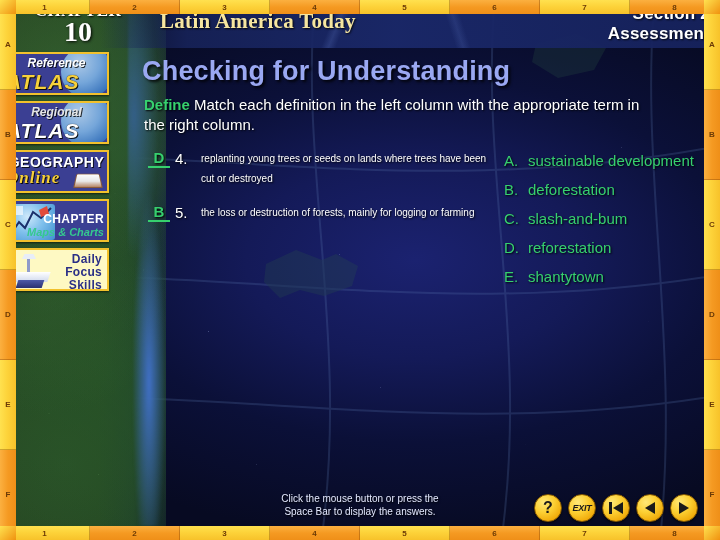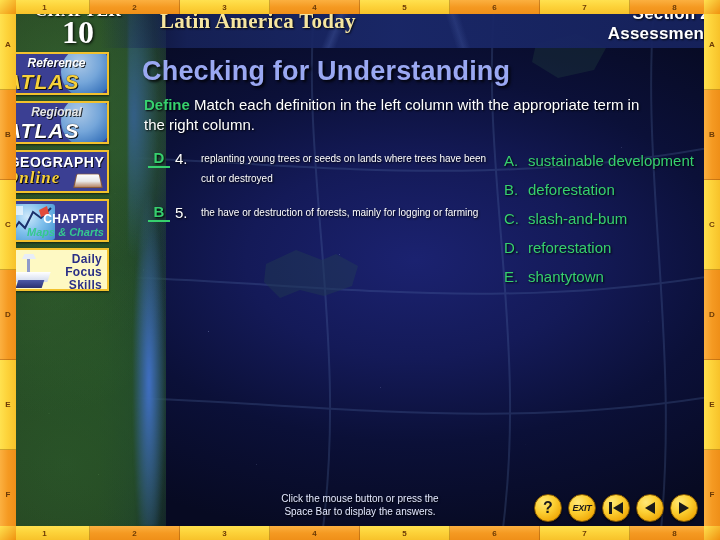--- a/index.html
+++ b/index.html
@@ -148,21 +148,21 @@
     text-align: center; z-index: 3;
   }
   .chapter-word {
     font-family: "Liberation Serif", serif;
     font-size: 17px; font-weight: bold; color: #ffffff;
     letter-spacing: .5px; line-height: 18px;
     text-shadow: 1px 1px 2px rgba(0,0,0,.95);
   }
   .chapter-num {
     font-family: "Liberation Serif", serif;
-    font-size: 32px; font-weight: bold; color: #ffffff;
+    font-size: 28px; font-weight: bold; color: #ffffff;
     line-height: 24px; text-shadow: 1px 1px 3px rgba(0,0,0,.95);
   }
 
   .book-title {
     position: absolute; top: 9px; left: 160px; z-index: 3;
     font-family: "Liberation Serif", serif;
     font-weight: bold;
     font-size: 21px; color: #f6e6a0;
     letter-spacing: .3px;
     text-shadow: 1px 1px 2px rgba(0,0,0,.9);
@@ -451,21 +451,21 @@
 
       <div class="qcol">
         <div class="qrow">
           <div class="qans">D</div>
           <div class="qnum">4.</div>
           <div class="qtext">replanting young trees or seeds on lands where trees have been cut or destroyed</div>
         </div>
         <div class="qrow">
           <div class="qans">B</div>
           <div class="qnum">5.</div>
-          <div class="qtext">the have or destruction of forests, mainly for logging or farming</div>
+          <div class="qtext">the loss or destruction of forests, mainly for logging or farming</div>
         </div>
       </div>
 
       <div class="ocol">
         <div class="orow">
           <div class="olet">A.</div>
           <div class="otext">sustainable development</div>
         </div>
         <div class="orow">
           <div class="olet">B.</div>

